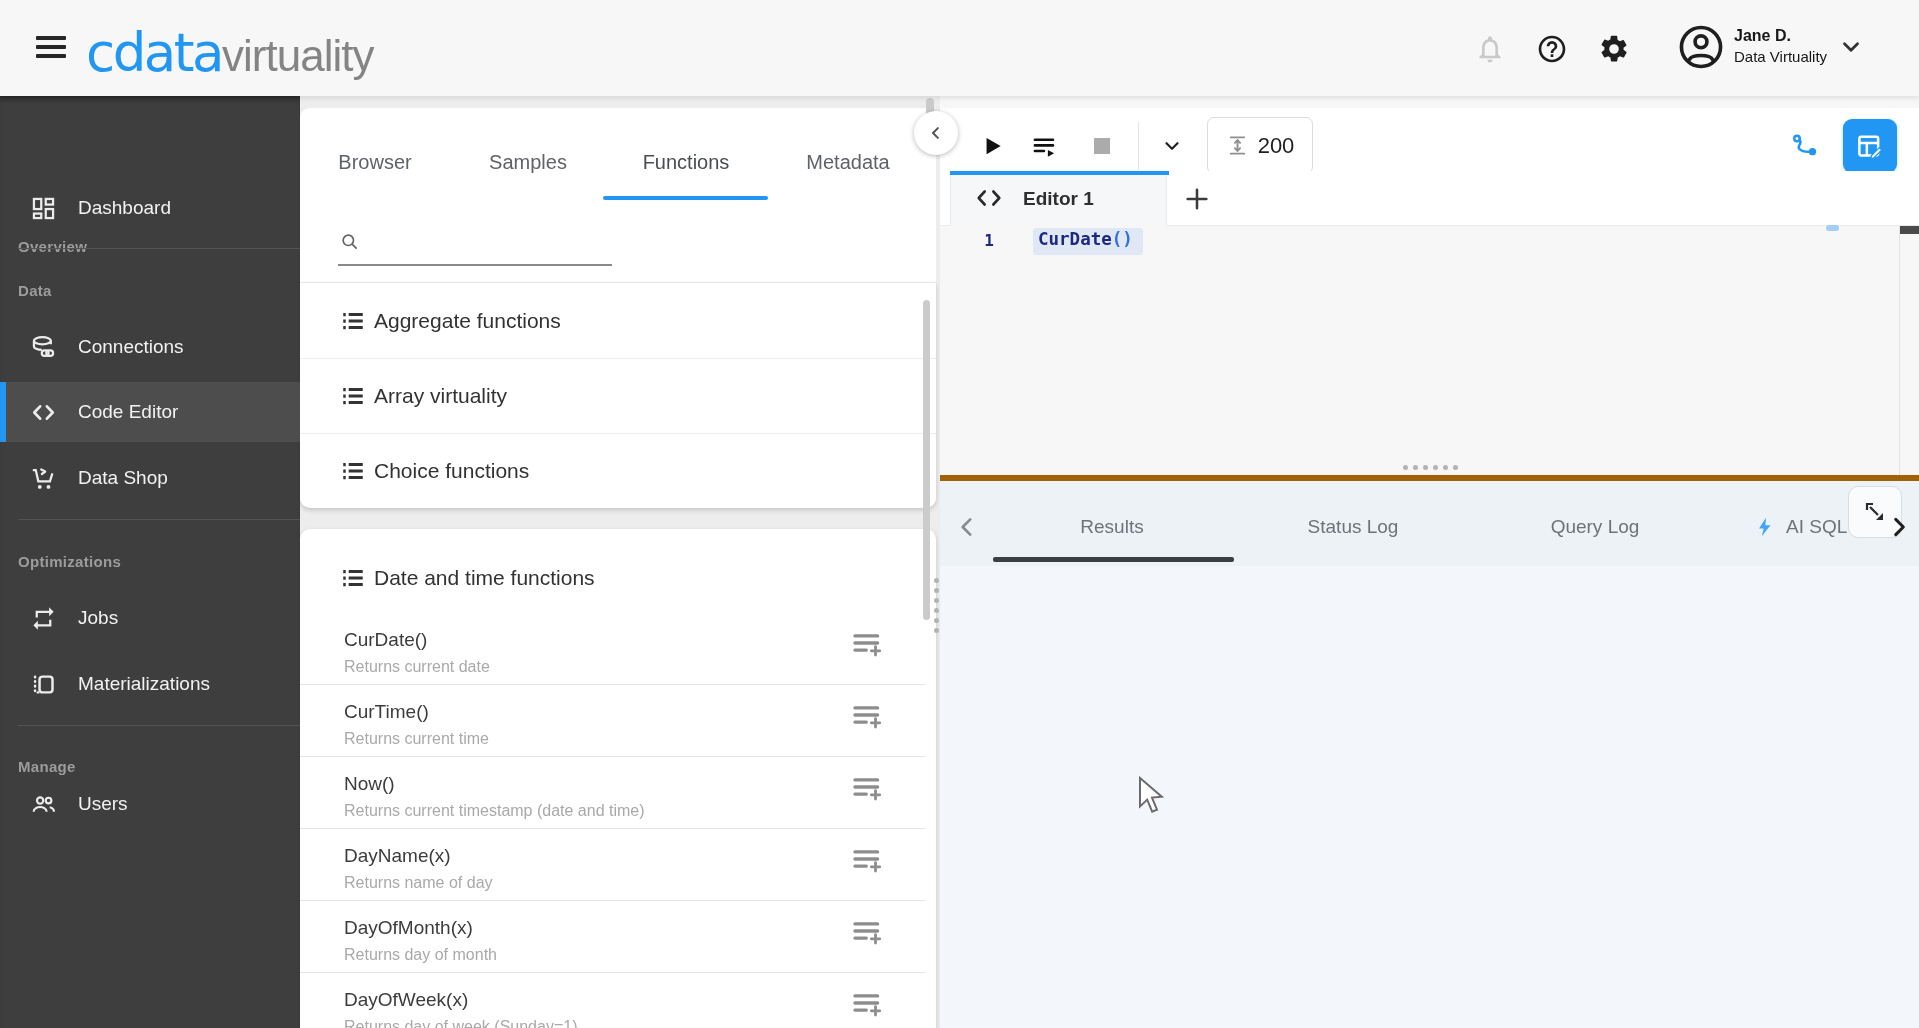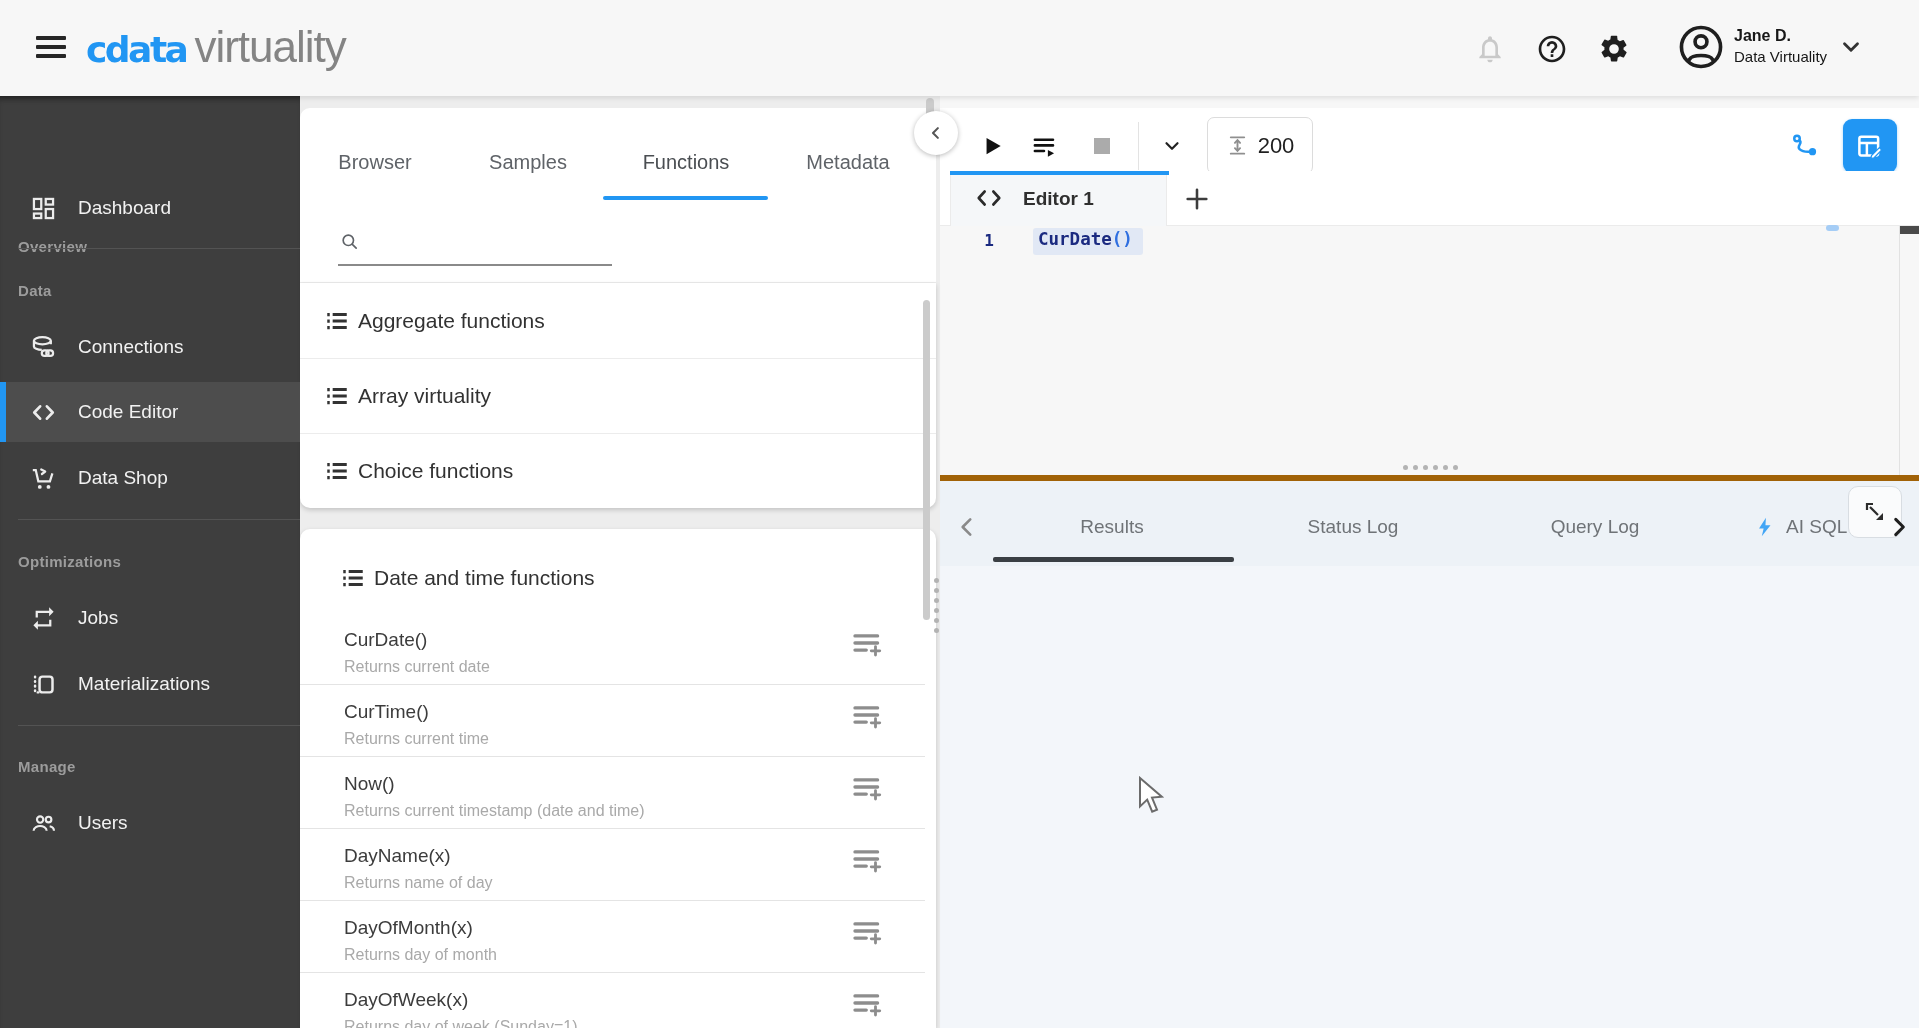--- a/index.html
+++ b/index.html
@@ -6,22 +6,22 @@
   html,body { width:1919px; height:1028px; }
   body { position:relative; overflow:hidden; background:#ededed; font-family:"Liberation Sans",sans-serif; }
 
   
   .header { position:absolute; left:0; top:0; width:1919px; height:96px; background:#f7f7f7;
             box-shadow:0 2px 5px rgba(0,0,0,.10); z-index:60; }
   .hamburger { position:absolute; left:34px; top:32px; width:34px; height:32px; cursor:pointer; }
   .hamburger span { position:absolute; left:2px; width:30px; height:4px; background:#262626; border-radius:1px; }
   .hamburger span:nth-child(1){ top:4px; } .hamburger span:nth-child(2){ top:13px; } .hamburger span:nth-child(3){ top:22px; }
   .logo { position:absolute; left:86px; top:22px; white-space:nowrap; }
-  .logo .cdata { font-size:36px; font-weight:700; color:#2196f3; letter-spacing:-2.5px; font-family:"DejaVu Sans",sans-serif; }
-  .logo .virt  { font-size:44px; font-weight:300; color:#848484; letter-spacing:-1px; margin-left:8px; }
+  .logo .cdata { font-size:53px; font-weight:400; color:#2196f3; letter-spacing:-2.5px; font-family:"DejaVu Sans",sans-serif; }
+  .logo .virt  { font-size:44px; font-weight:300; color:#848484; letter-spacing:-1px; margin-left:0; }
   .hdr-ic { position:absolute; top:33px; width:32px; height:32px; }
   .user-block { position:absolute; left:1678px; top:24px; height:48px; cursor:pointer; }
   .user-txt { position:absolute; left:56px; top:1px; white-space:nowrap; }
   .user-name { font-size:16px; font-weight:700; color:#171717; line-height:21px; }
   .user-org  { font-size:15px; font-weight:400; color:#171717; line-height:21px; }
 
   
   .sidebar { position:absolute; left:0; top:96px; width:300px; height:932px; background:#3e3e3e; z-index:40;
              box-shadow:inset 0 6px 6px -4px rgba(0,0,0,.45); }
   .side-label { position:absolute; left:18px; font-size:15px; font-weight:700; color:#9c9c9c; letter-spacing:.3px; }
@@ -40,21 +40,21 @@
             font-size:20px; color:#5f6368; cursor:pointer; white-space:nowrap; }
   .bp-tab.active { color:#4a4e52; }
   .bp-underline { position:absolute; left:303px; top:88px; width:165px; height:4px; background:#2196f3; border-radius:2px; }
   .search-wrap { position:absolute; left:38px; top:118px; width:274px; height:40px; }
   .search-wrap svg { position:absolute; left:2px; top:6px; }
   .search-input { position:absolute; left:28px; top:2px; width:244px; height:28px; border:none; outline:none;
                   font-size:16px; background:transparent; color:#333; }
   .search-line { position:absolute; left:0; bottom:0; width:274px; height:2px; background:#8a8a8a; }
   .card { position:absolute; left:0; width:636px; background:#fff; box-shadow:0 2px 5px rgba(0,0,0,.18); }
   .card1 { top:187px; height:225px; border-radius:0 0 10px 10px; }
-  .cat-row { position:absolute; left:0; width:636px; height:75px; display:flex; align-items:center; padding-left:24px; cursor:pointer; }
+  .cat-row { position:absolute; left:0; width:636px; height:75px; display:flex; align-items:center; padding-left:40px; cursor:pointer; }
   .cat-row svg, .card2-hdr svg { margin-right:8px; flex:none; }
   .cat-label, .card2-hdr-label { font-size:21px; color:#323232; }
   .cat-sep { position:absolute; left:0; width:636px; height:1px; background:#ececec; }
   .card2 { top:433px; height:499px; border-radius:10px 10px 0 0; }
   .card2-hdr { position:absolute; left:40px; top:20px; height:58px; display:flex; align-items:center; }
   .fn-item { position:absolute; left:0; width:636px; height:72px; cursor:pointer; }
   .fn-name { position:absolute; left:44px; top:17px; font-size:19px; color:#3c3c3c; }
   .fn-desc { position:absolute; left:44px; top:46px; font-size:16px; color:#a9a9a9; }
   .fn-sep  { position:absolute; left:0; width:625px; height:1px; background:#e4e4e4; }
   .fn-add  { position:absolute; left:550px; width:34px; height:34px; cursor:pointer; }
@@ -226,21 +226,21 @@
     <span class="sicon">
       <svg width="27" height="27" viewBox="0 0 24 24">
           <rect x="8.5" y="5" width="11.5" height="14" rx="2.5" fill="none" stroke="#ececec" stroke-width="2.2"></rect>
           <path d="M4.5 5v14h3.5" fill="none" stroke="#ececec" stroke-width="2.2" stroke-linecap="round" stroke-dasharray="0.5 3.6"></path>
         </svg>
     </span>
     <span class="stext">Materializations</span>
   </div>
   <div class="side-div" style="top:629px;"></div>
   <div class="side-label" style="top:662px;">Manage</div>
-  <div class="side-item" style="top:697px;">
+  <div class="side-item" style="top:678px;">
     <span class="sicon">
       <svg width="27" height="27" viewBox="0 0 24 24">
           <g fill="none" stroke="#ececec" stroke-width="1.9">
             <circle cx="9" cy="8.5" r="2.8"></circle>
             <path d="M3.2 18.5c0-3 3.5-4.3 5.8-4.3s5.8 1.3 5.8 4.3"></path>
             <circle cx="16.5" cy="8.5" r="2.5"></circle>
             <path d="M17.5 14.4c2 .4 3.8 1.6 3.8 4.1"></path>
           </g>
         </svg>
     </span>

